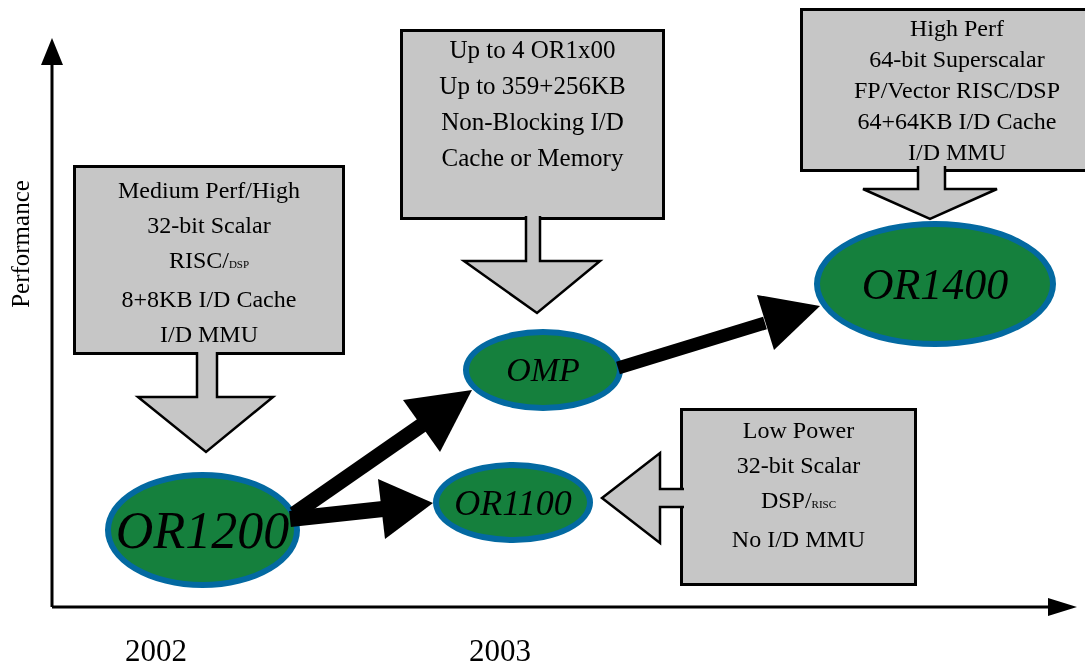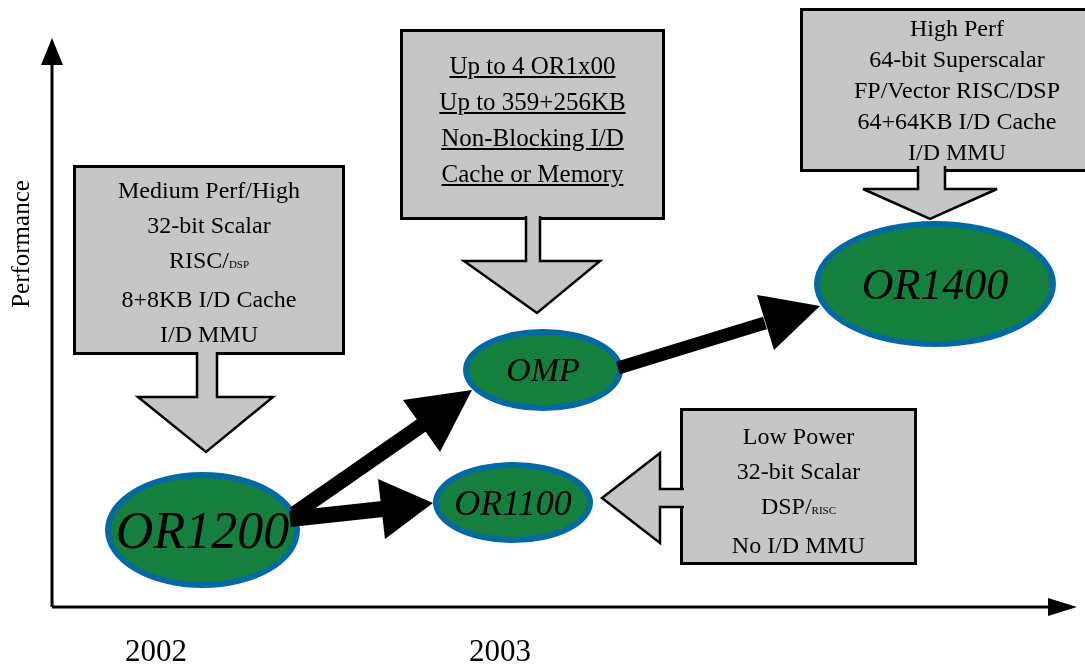--- a/index.html
+++ b/index.html
@@ -15,23 +15,23 @@
   .callout{
     position:absolute;
     background:#c6c6c6;
     border:3px solid #000;
     box-sizing:border-box;
     text-align:center;
     z-index:1;
   }
   .callout .line{white-space:nowrap;}
   #box-medium{left:73px;top:165px;width:272px;height:190px;font-size:24px;line-height:35px;padding-top:5px;}
-  #box-multi {left:400px;top:29px;width:265px;height:191px;font-size:25px;line-height:36px;padding-top:16px;text-decoration:underline;}
+  #box-multi {left:400px;top:29px;width:265px;height:191px;font-size:25px;line-height:36px;}
   #box-high  {left:800px;top:8px;width:314px;height:164px;font-size:24px;line-height:31px;padding-top:2px;}
-  #box-low   {left:680px;top:408px;width:237px;height:157px;font-size:24px;line-height:35px;padding-top:8px;}
+  #box-low   {left:680px;top:408px;width:237px;height:178px;font-size:24px;line-height:35px;padding-top:2px;}
   .sc{font-size:11px;}
   
   .node{
     position:absolute;
     background:#15803d;
     border:6px solid #0369a1;
     border-radius:50%;
     box-sizing:border-box;
     display:flex;align-items:center;justify-content:center;
     z-index:2;

